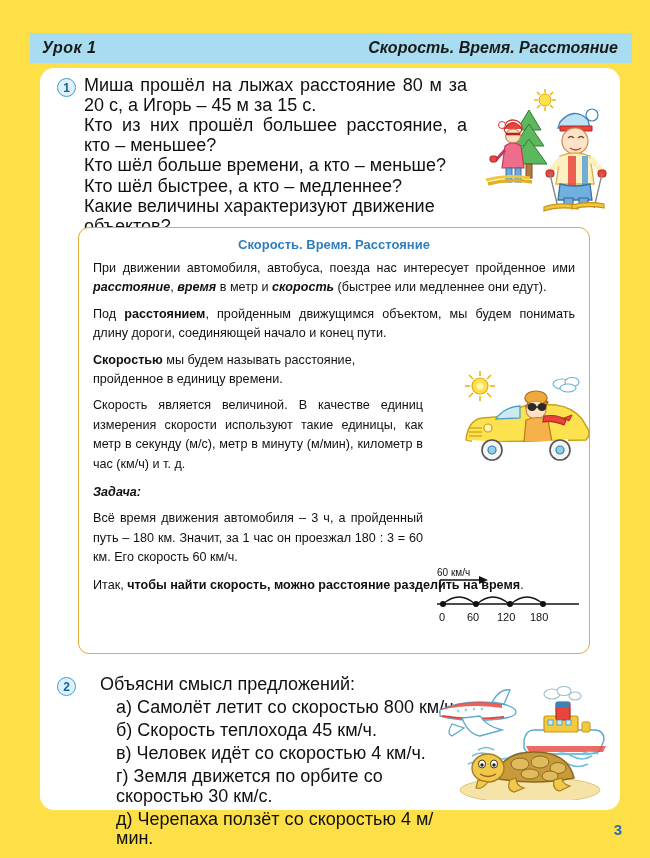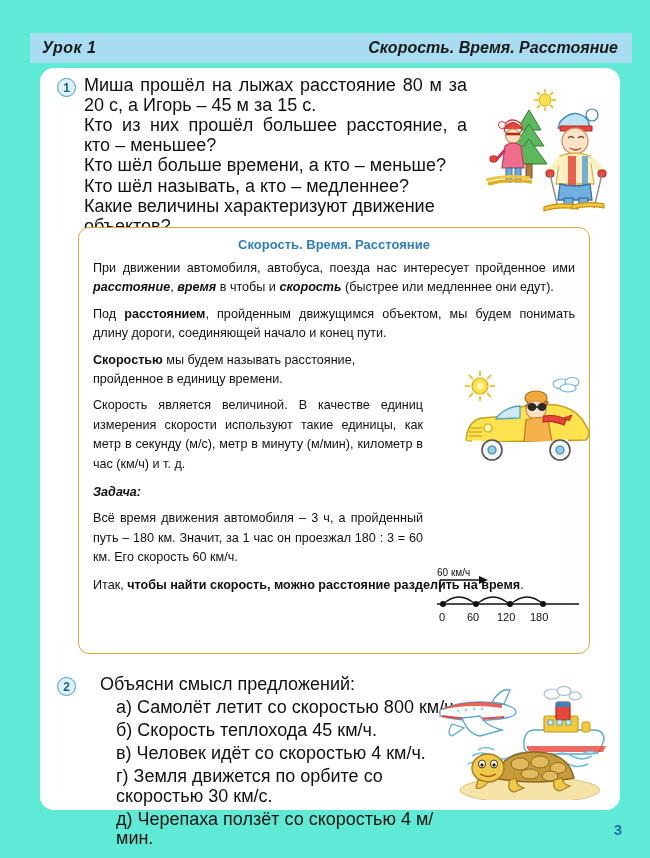--- a/index.html
+++ b/index.html
@@ -5,21 +5,21 @@
   * { box-sizing: border-box; margin: 0; padding: 0; }
   html, body {
     width: 650px; height: 858px;
     background: #d4eaf5;
     font-family: "Liberation Sans", sans-serif;
     overflow: hidden;
   }
   #page {
     position: relative;
     width: 650px; height: 858px;
-    background: #5eead4;
+    background: #fde047;
   }
   
   #header-band {
     position: absolute;
     left: 30px; top: 33px; width: 602px; height: 30px;
     background: #a8dcf0;
     display: flex; align-items: center;
   }
   #lesson-label {
     margin-left: 12px;
@@ -111,21 +111,21 @@
     <div id="header-title">Скорость.  Время.  Расстояние</div>
   </div>
 
   <div id="card"></div>
 
   <div class="ex-num" id="ex1-num">1</div>
   <div id="ex1-body" class="body-txt">
     <p class="just">Миша прошёл на лыжах расстояние 80 м за 20 с, а Игорь – 45 м за 15 с.</p>
     <p class="just">Кто из них прошёл большее расстояние, а кто – меньшее?</p>
     <p>Кто шёл больше времени, а кто – меньше?</p>
-    <p>Кто шёл называть, а кто – медленнее?</p>
+    <p>Кто шёл быстрее, а кто – медленнее?</p>
     <p>Какие величины характеризуют движение объектов?</p>
   </div>
 
   <svg class="illus" id="illus-ski" viewBox="0 0 136 128">
 
     <circle cx="73" cy="14" r="6" fill="#ffe14d" stroke="#e0a800" stroke-width="1"></circle>
     <g stroke="#e8b000" stroke-width="1.4">
       <line x1="73" y1="3" x2="73" y2="7"></line>
         <line x1="73" y1="21" x2="73" y2="25"></line>
       <line x1="62" y1="14" x2="66" y2="14"></line>
@@ -181,21 +181,21 @@
       <line x1="130" y1="88" x2="122" y2="122" stroke="#8a8a8a" stroke-width="1.4"></line>
 
       <path d="M72 121 q14 -5 34 -2 l0 4 q-20 -3 -34 2 z" fill="#f0c840" stroke="#c89010" stroke-width="1.2"></path>
       <path d="M100 119 q16 -4 32 -1 l0 4 q-16 -3 -32 1 z" fill="#f0c840" stroke="#c89010" stroke-width="1.2"></path>
     </g>
   </svg>
 
   <div id="def-box">
     <div id="def-title">Скорость.  Время.  Расстояние</div>
     <div id="def-inner">
-      <p class="just"><span>При движении автомобиля, автобуса, поезда нас интересует пройденное ими </span><span class="ital-b">расстояние</span><span>, </span><span class="ital-b">время</span><span> в чтобы и </span><span class="ital-b">скорость</span><span> (быстрее или медленнее они едут).</span></p>
+      <p class="just"><span>При движении автомобиля, автобуса, поезда нас интересует пройденное ими </span><span class="ital-b">расстояние</span><span>, </span><span class="ital-b">время</span><span> в метр и </span><span class="ital-b">скорость</span><span> (быстрее или медленнее они едут).</span></p>
 
       <p class="just"><span>Под </span><span class="bold">расстоянием</span><span>, пройденным движущимся объектом, мы будем понимать длину дороги, соединяющей начало и конец пути.</span></p>
 
       <p class="narrow"><span class="bold">Скоростью</span><span> мы будем называть расстояние, пройденное в единицу времени.</span></p>
 
       <p class="narrow just">Скорость является величиной. В качестве единиц измерения скорости используют такие единицы, как метр в секунду (м/с), метр в минуту (м/мин), километр в час (км/ч) и т. д.</p>
 
       <p class="task-label" style="margin-top:9px">Задача:</p>
 
 

